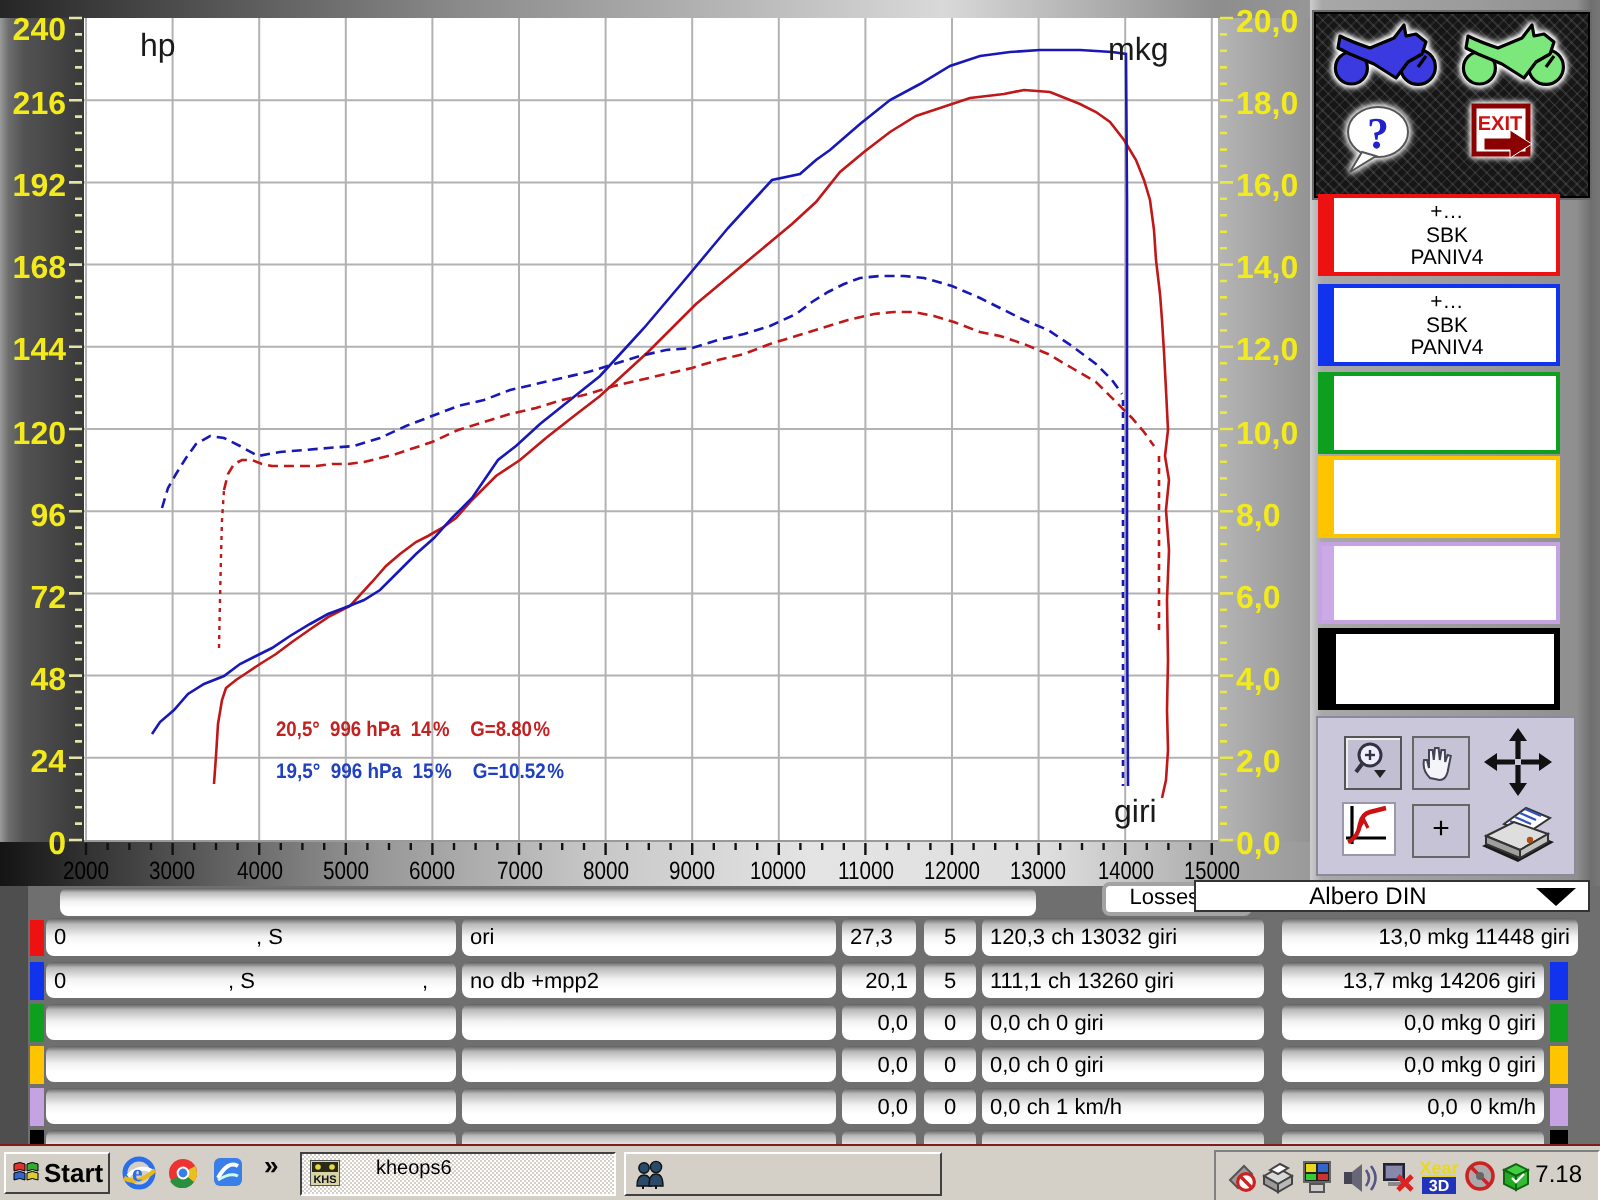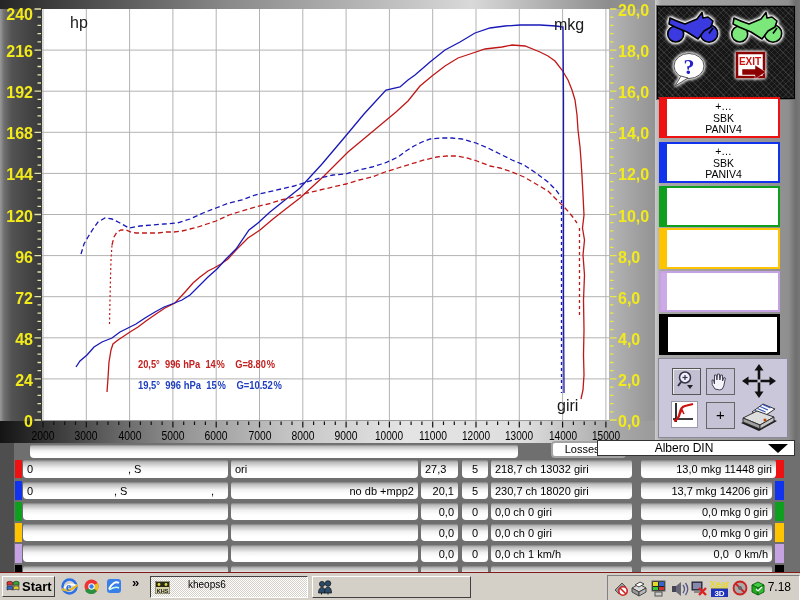--- a/index.html
+++ b/index.html
@@ -194,33 +194,33 @@
 </div>
 <div style="position:absolute;left:15px;top:459.5px;width:7px;height:18.5px;background:#ee1111"></div>
 <div style="position:absolute;left:775px;top:459.5px;width:9px;height:18.5px;background:#ee1111"></div>
 <div style="position:absolute;left:23px;top:459px;width:205px;height:18.5px;background:linear-gradient(180deg,#5f5f5f 0,#b9b9b9 16%,#f2f2f2 48%,#fff 72%);border-radius:4px;font-size:11px;line-height:20.5px;color:#000;text-align:left;padding:0 4px;box-sizing:border-box;white-space:nowrap;overflow:hidden">
     <span style="position:absolute;left:4px">0</span>
     <span style="position:absolute;left:105px">, S</span>
   </div>
 <div style="position:absolute;left:231px;top:459px;width:187px;height:18.5px;background:linear-gradient(180deg,#5f5f5f 0,#b9b9b9 16%,#f2f2f2 48%,#fff 72%);border-radius:4px;font-size:11px;line-height:20.5px;color:#000;text-align:left;padding:0 4px;box-sizing:border-box;white-space:nowrap;overflow:hidden">ori</div>
 <div style="position:absolute;left:421px;top:459px;width:37px;height:18.5px;background:linear-gradient(180deg,#5f5f5f 0,#b9b9b9 16%,#f2f2f2 48%,#fff 72%);border-radius:4px;font-size:11px;line-height:20.5px;color:#000;text-align:left;padding:0 4px;box-sizing:border-box;white-space:nowrap;overflow:hidden">27,3</div>
 <div style="position:absolute;left:462px;top:459px;width:26px;height:18.5px;background:linear-gradient(180deg,#5f5f5f 0,#b9b9b9 16%,#f2f2f2 48%,#fff 72%);border-radius:4px;font-size:11px;line-height:20.5px;color:#000;text-align:center;padding:0 4px;box-sizing:border-box;white-space:nowrap;overflow:hidden">5</div>
-<div style="position:absolute;left:491px;top:459px;width:141px;height:18.5px;background:linear-gradient(180deg,#5f5f5f 0,#b9b9b9 16%,#f2f2f2 48%,#fff 72%);border-radius:4px;font-size:11px;line-height:20.5px;color:#000;text-align:left;padding:0 4px;box-sizing:border-box;white-space:nowrap;overflow:hidden">218,7 ch 13032 giri</div>
-<div style="position:absolute;left:641px;top:459px;width:135px;height:18.5px;background:linear-gradient(180deg,#5f5f5f 0,#b9b9b9 16%,#f2f2f2 48%,#fff 72%);border-radius:4px;font-size:11px;line-height:20.5px;color:#000;text-align:right;padding:0 4px;box-sizing:border-box;white-space:nowrap;overflow:hidden">13,0 mkg 11448 giri</div>
+<div style="position:absolute;left:491px;top:459px;width:141px;height:18.5px;background:linear-gradient(180deg,#5f5f5f 0,#b9b9b9 16%,#f2f2f2 48%,#fff 72%);border-radius:4px;font-size:11px;line-height:20.5px;color:#000;text-align:left;padding:0 4px;box-sizing:border-box;white-space:nowrap;overflow:hidden">120,3 ch 13032 giri</div>
+<div style="position:absolute;left:641px;top:459px;width:148px;height:18.5px;background:linear-gradient(180deg,#5f5f5f 0,#b9b9b9 16%,#f2f2f2 48%,#fff 72%);border-radius:4px;font-size:11px;line-height:20.5px;color:#000;text-align:right;padding:0 4px;box-sizing:border-box;white-space:nowrap;overflow:hidden">13,0 mkg 11448 giri</div>
 <div style="position:absolute;left:15px;top:481.0px;width:7px;height:18.5px;background:#1133ee"></div>
 <div style="position:absolute;left:775px;top:481.0px;width:9px;height:18.5px;background:#1133ee"></div>
 <div style="position:absolute;left:23px;top:480.5px;width:205px;height:18.5px;background:linear-gradient(180deg,#5f5f5f 0,#b9b9b9 16%,#f2f2f2 48%,#fff 72%);border-radius:4px;font-size:11px;line-height:20.5px;color:#000;text-align:left;padding:0 4px;box-sizing:border-box;white-space:nowrap;overflow:hidden">
     <span style="position:absolute;left:4px">0</span>
     <span style="position:absolute;left:91px">, S</span>
     <span style="position:absolute;left:188px">,</span>
   </div>
-<div style="position:absolute;left:231px;top:480.5px;width:187px;height:18.5px;background:linear-gradient(180deg,#5f5f5f 0,#b9b9b9 16%,#f2f2f2 48%,#fff 72%);border-radius:4px;font-size:11px;line-height:20.5px;color:#000;text-align:right;padding:0 4px;box-sizing:border-box;white-space:nowrap;overflow:hidden">no db +mpp2</div>
+<div style="position:absolute;left:231px;top:480.5px;width:187px;height:18.5px;background:linear-gradient(180deg,#5f5f5f 0,#b9b9b9 16%,#f2f2f2 48%,#fff 72%);border-radius:4px;font-size:11px;line-height:20.5px;color:#000;text-align:left;padding:0 4px;box-sizing:border-box;white-space:nowrap;overflow:hidden">no db +mpp2</div>
 <div style="position:absolute;left:421px;top:480.5px;width:37px;height:18.5px;background:linear-gradient(180deg,#5f5f5f 0,#b9b9b9 16%,#f2f2f2 48%,#fff 72%);border-radius:4px;font-size:11px;line-height:20.5px;color:#000;text-align:right;padding:0 4px;box-sizing:border-box;white-space:nowrap;overflow:hidden">20,1</div>
 <div style="position:absolute;left:462px;top:480.5px;width:26px;height:18.5px;background:linear-gradient(180deg,#5f5f5f 0,#b9b9b9 16%,#f2f2f2 48%,#fff 72%);border-radius:4px;font-size:11px;line-height:20.5px;color:#000;text-align:center;padding:0 4px;box-sizing:border-box;white-space:nowrap;overflow:hidden">5</div>
-<div style="position:absolute;left:491px;top:480.5px;width:141px;height:18.5px;background:linear-gradient(180deg,#5f5f5f 0,#b9b9b9 16%,#f2f2f2 48%,#fff 72%);border-radius:4px;font-size:11px;line-height:20.5px;color:#000;text-align:left;padding:0 4px;box-sizing:border-box;white-space:nowrap;overflow:hidden">230,7 ch 18020 giri</div>
+<div style="position:absolute;left:491px;top:480.5px;width:141px;height:18.5px;background:linear-gradient(180deg,#5f5f5f 0,#b9b9b9 16%,#f2f2f2 48%,#fff 72%);border-radius:4px;font-size:11px;line-height:20.5px;color:#000;text-align:left;padding:0 4px;box-sizing:border-box;white-space:nowrap;overflow:hidden">111,1 ch 13260 giri</div>
 <div style="position:absolute;left:641px;top:480.5px;width:131px;height:18.5px;background:linear-gradient(180deg,#5f5f5f 0,#b9b9b9 16%,#f2f2f2 48%,#fff 72%);border-radius:4px;font-size:11px;line-height:20.5px;color:#000;text-align:right;padding:0 4px;box-sizing:border-box;white-space:nowrap;overflow:hidden">13,7 mkg 14206 giri</div>
 <div style="position:absolute;left:15px;top:502.0px;width:7px;height:18.5px;background:#0f9f1f"></div>
 <div style="position:absolute;left:775px;top:502.0px;width:9px;height:18.5px;background:#0f9f1f"></div>
 <div style="position:absolute;left:23px;top:501.5px;width:205px;height:18.5px;background:linear-gradient(180deg,#5f5f5f 0,#b9b9b9 16%,#f2f2f2 48%,#fff 72%);border-radius:4px;font-size:11px;line-height:20.5px;color:#000;text-align:left;padding:0 4px;box-sizing:border-box;white-space:nowrap;overflow:hidden"></div>
 <div style="position:absolute;left:231px;top:501.5px;width:187px;height:18.5px;background:linear-gradient(180deg,#5f5f5f 0,#b9b9b9 16%,#f2f2f2 48%,#fff 72%);border-radius:4px;font-size:11px;line-height:20.5px;color:#000;text-align:left;padding:0 4px;box-sizing:border-box;white-space:nowrap;overflow:hidden"></div>
 <div style="position:absolute;left:421px;top:501.5px;width:37px;height:18.5px;background:linear-gradient(180deg,#5f5f5f 0,#b9b9b9 16%,#f2f2f2 48%,#fff 72%);border-radius:4px;font-size:11px;line-height:20.5px;color:#000;text-align:right;padding:0 4px;box-sizing:border-box;white-space:nowrap;overflow:hidden">0,0</div>
 <div style="position:absolute;left:462px;top:501.5px;width:26px;height:18.5px;background:linear-gradient(180deg,#5f5f5f 0,#b9b9b9 16%,#f2f2f2 48%,#fff 72%);border-radius:4px;font-size:11px;line-height:20.5px;color:#000;text-align:center;padding:0 4px;box-sizing:border-box;white-space:nowrap;overflow:hidden">0</div>
 <div style="position:absolute;left:491px;top:501.5px;width:141px;height:18.5px;background:linear-gradient(180deg,#5f5f5f 0,#b9b9b9 16%,#f2f2f2 48%,#fff 72%);border-radius:4px;font-size:11px;line-height:20.5px;color:#000;text-align:left;padding:0 4px;box-sizing:border-box;white-space:nowrap;overflow:hidden">0,0 ch 0 giri</div>
 <div style="position:absolute;left:641px;top:501.5px;width:131px;height:18.5px;background:linear-gradient(180deg,#5f5f5f 0,#b9b9b9 16%,#f2f2f2 48%,#fff 72%);border-radius:4px;font-size:11px;line-height:20.5px;color:#000;text-align:right;padding:0 4px;box-sizing:border-box;white-space:nowrap;overflow:hidden">0,0 mkg 0 giri</div>
 <div style="position:absolute;left:15px;top:523.0px;width:7px;height:18.5px;background:#ffc400"></div>

